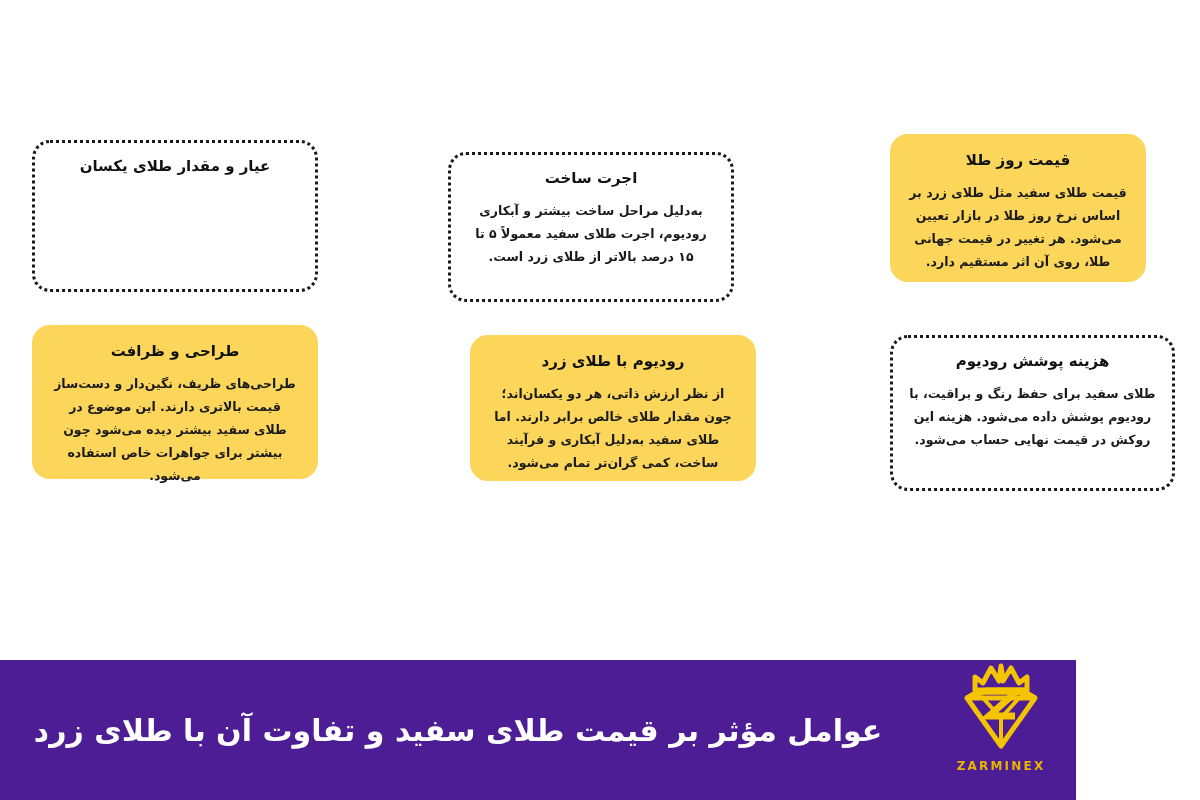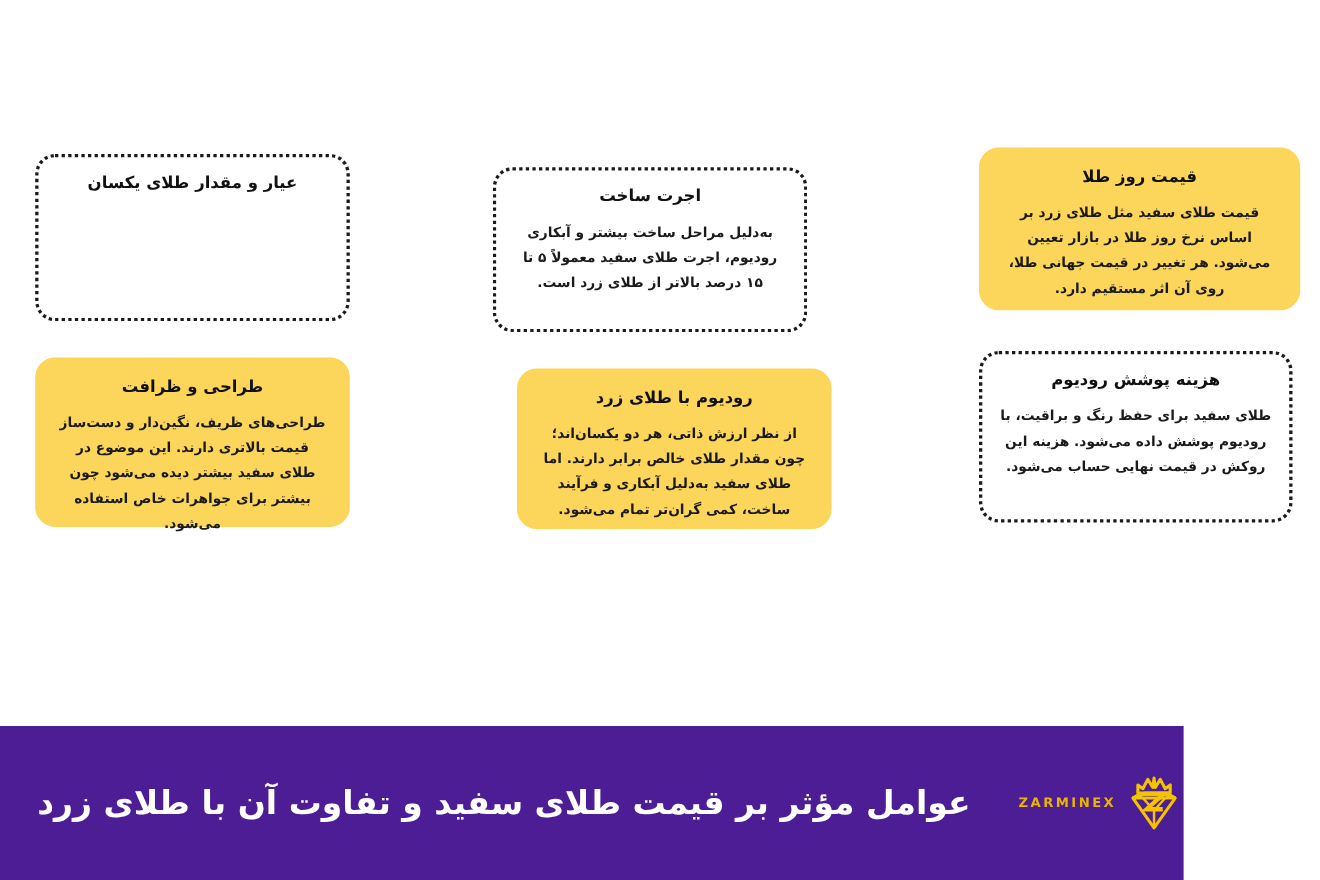--- a/index.html
+++ b/index.html
@@ -55,24 +55,24 @@
     font-size: 12.5px;
     font-weight: bold;
     color: #1a1a1a;
     line-height: 1.85;
     text-align: center;
   }
 
   
   #card-0 { left: 32px;  top: 140px; width: 286px; height: 152px; }
   #card-1 { left: 448px; top: 152px; width: 286px; height: 150px; }
-  #card-2 { left: 890px; top: 134px; width: 292px; height: 148px; }
+  #card-2 { left: 890px; top: 134px; width: 256px; height: 148px; }
   #card-3 { left: 32px;  top: 325px; width: 286px; height: 154px; padding-left: 16px; }
   #card-4 { left: 470px; top: 335px; width: 286px; height: 146px; }
-  #card-5 { left: 890px; top: 319px; width: 285px; height: 156px; }
+  #card-5 { left: 890px; top: 335px; width: 285px; height: 156px; }
 
   
   #footer {
     position: absolute;
     left: 0;
     top: 660px;
     width: 1076px;
     height: 140px;
     background: #4c1d95;
     display: flex;
@@ -88,23 +88,23 @@
     font-weight: bold;
     line-height: 1.3;
     padding: 0 20px 0 10px;
     direction: rtl;
   }
 
   #logo-block {
     width: 150px;
     height: 140px;
     display: flex;
-    flex-direction: row;
+    flex-direction: column;
     align-items: center;
-    justify-content: space-between;
+    justify-content: flex-start;
     gap: 7px;
   }
 
   #logo-mark { display: block; }
 
   #logo-wordmark {
     color: #E8B400;
     font-size: 12px;
     font-weight: bold;
     letter-spacing: 2.2px;

